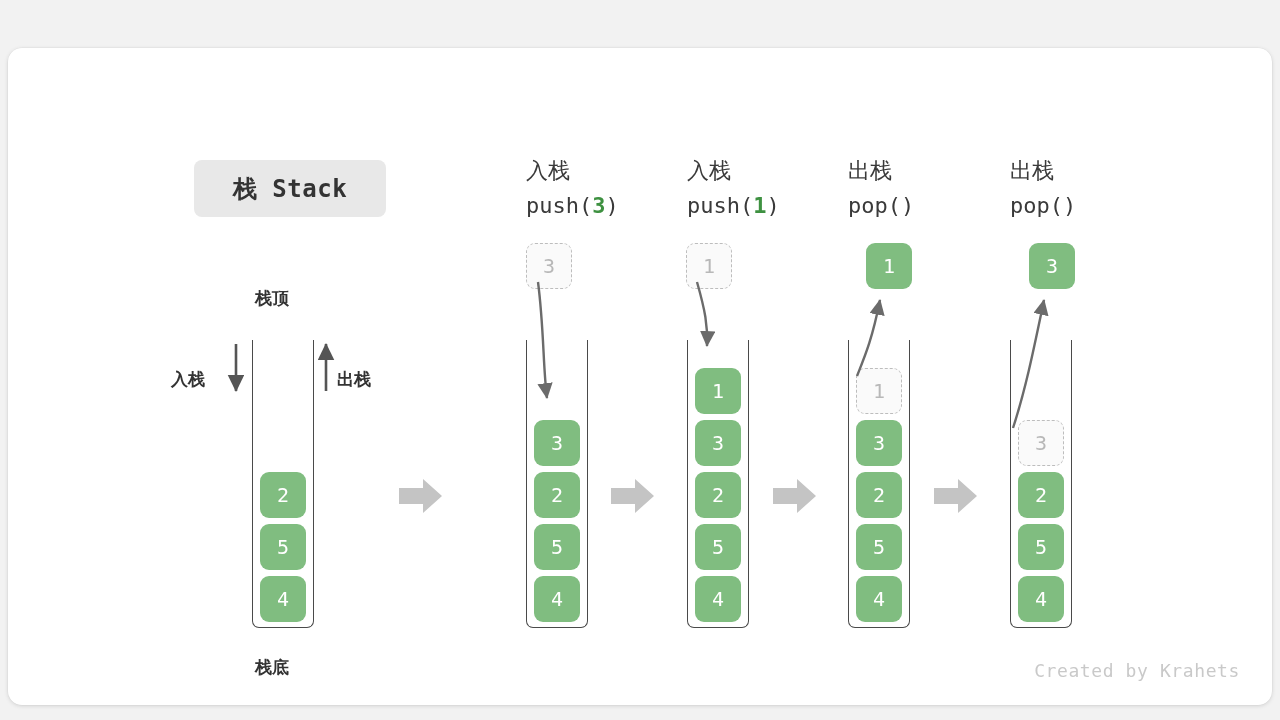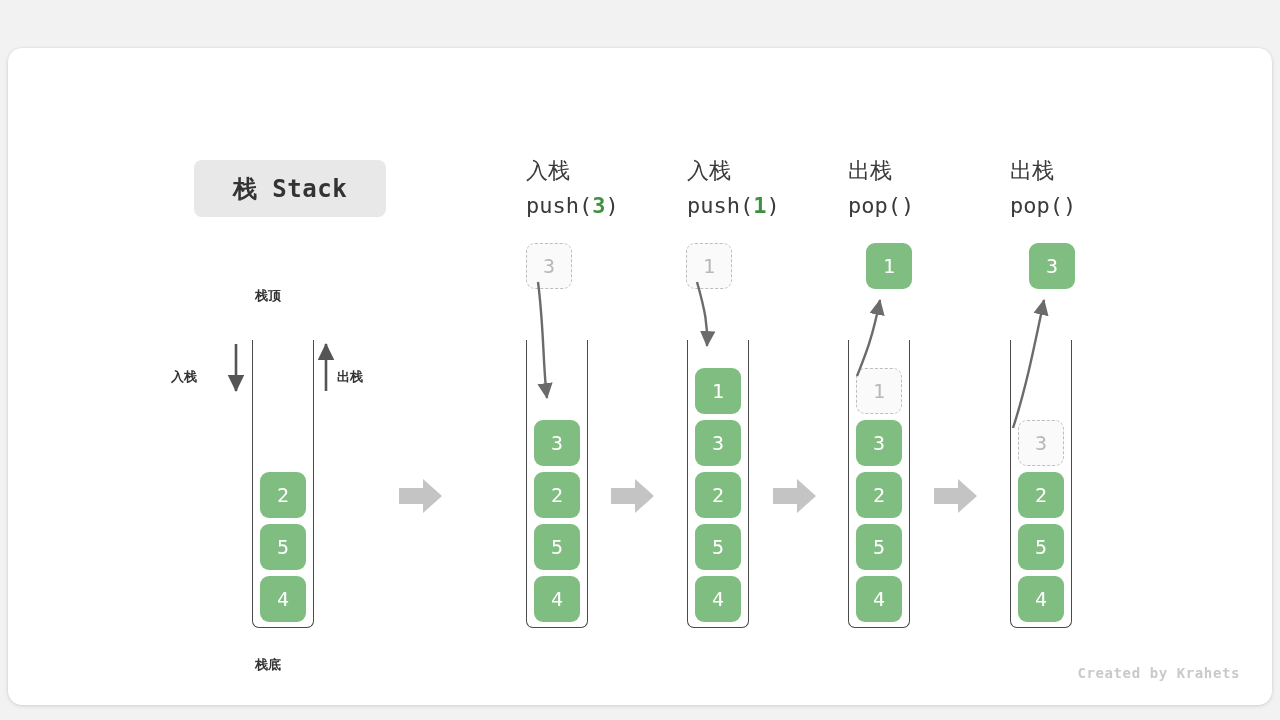--- a/index.html
+++ b/index.html
@@ -63,21 +63,21 @@
     font-size: 22px;
   }
   .col-head .arg {
     color: #3e9141;
     font-weight: bold;
   }
 
   
   .lbl-cjk {
     font-family: "DejaVu Sans", "Liberation Sans", sans-serif;
-    font-size: 13px;
+    font-size: 17px;
     font-weight: bold;
     color: #333333;
     white-space: nowrap;
   }
 
   
   .stack-frame {
     width: 62px;
     height: 288px;
     box-sizing: border-box;
@@ -120,25 +120,24 @@
     position: absolute;
     left: 0; top: 0;
     width: 1264px; height: 704px;
     pointer-events: none;
   }
 
   
   #credit {
     right: 32px; bottom: 24px;
     font-family: "DejaVu Sans Mono", "Liberation Mono", monospace;
-    font-size: 14px;
+    font-size: 18px;
     color: #c9c9c9;
     letter-spacing: 0.6px;
     white-space: nowrap;
-    font-weight: bold;
   }
 </style>
 </head>
 <body>
 
 <div id="canvas">
   <div id="card">
 
     <div class="abs" id="title-chip">栈 Stack</div>
 

